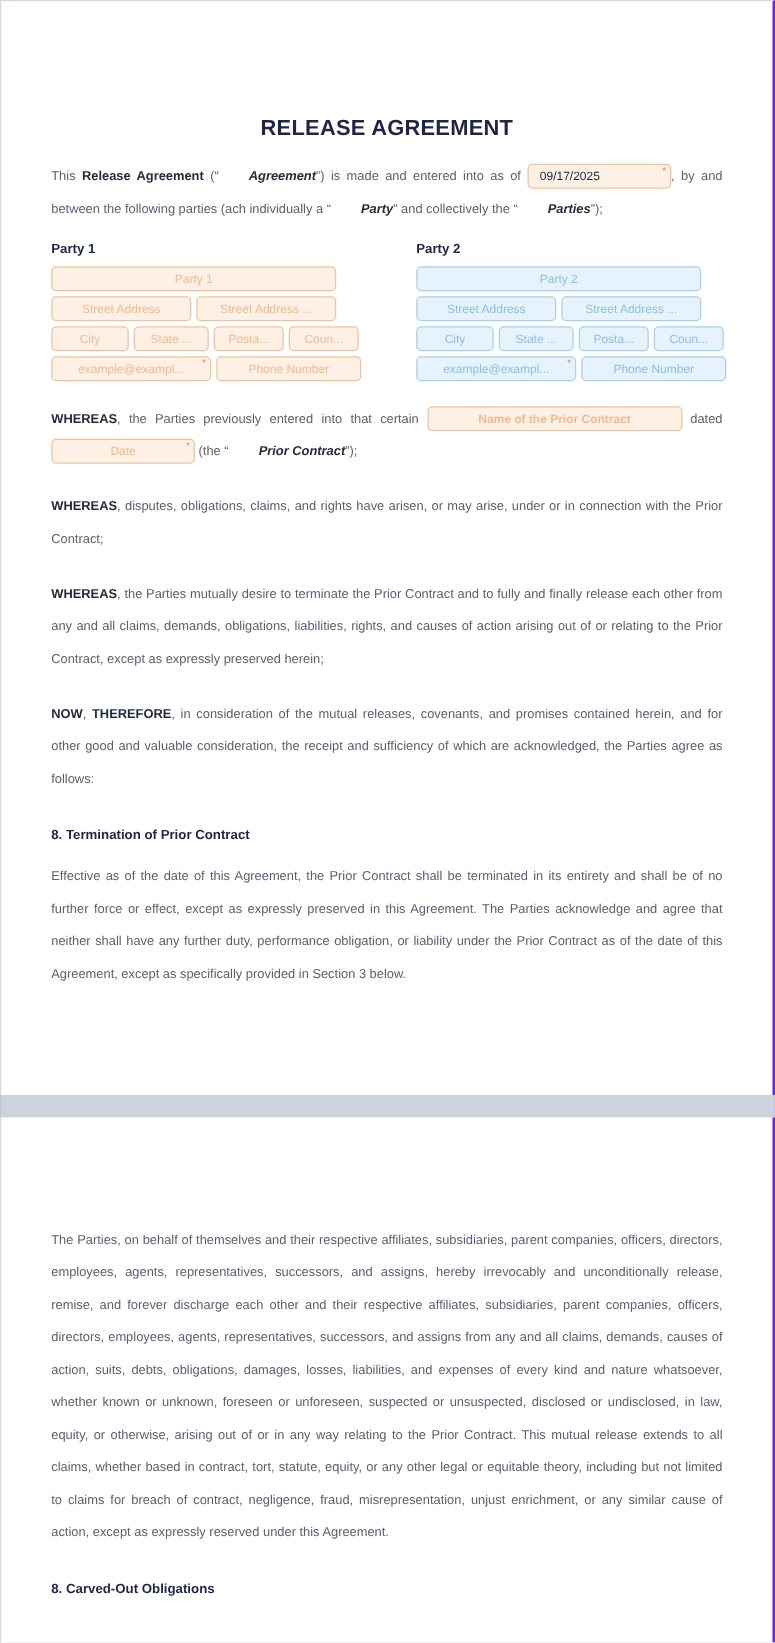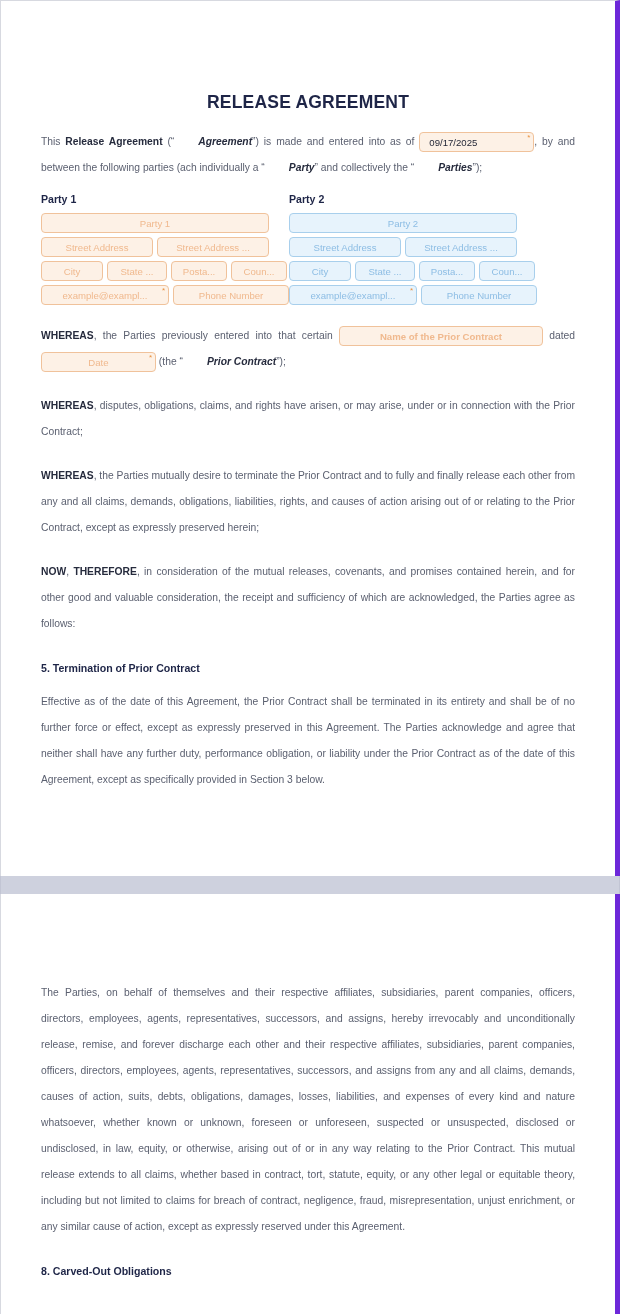--- a/index.html
+++ b/index.html
@@ -16,21 +16,21 @@
     width: 620px;
     min-height: 1314px;
     background: #e9eaee;
     position: relative;
     overflow: hidden;
   }
   .page {
     background: #ffffff;
     width: 620px;
     border-left: 1px solid #d7d9e0;
-    border-right: 5px solid #6d28d9;
+    border-right: 2px solid #6d28d9;
     position: relative;
   }
   .page-1 { height: 876px; padding: 0 40px; border-top: 1px solid #d7d9e0; }
   .page-gap {
     height: 18px;
     width: 620px;
     background: #ced1de;
     border-left: 1px solid #c2c5d4;
     border-right: 1px solid #c2c5d4;
   }
@@ -110,20 +110,21 @@
     background: #e7f3fc;
     border: 1px solid #a8cfec;
     color: #8dbde4;
   }
 
   .inline-field { height: 20px; }
 
   
   .parties {
     display: flex;
+    gap: 44px;
     padding-top: 12px;
   }
   .party-col { width: 248px; }
   .party-label {
     font-size: 10.6px;
     font-weight: bold;
     color: #1e2547;
     margin-bottom: 8px;
   }
   .field-row {
@@ -254,21 +255,21 @@
     <div class="spacer-18"></div>
 
     <p class="para"><b>WHEREAS</b><span>, the Parties mutually desire to terminate the Prior Contract and to fully and finally release each other from any and all claims, demands, obligations, liabilities, rights, and causes of action arising out of or relating to the Prior Contract, except as expressly preserved herein;</span></p>
 
     <div class="spacer-18"></div>
 
     <p class="para"><b>NOW</b><span>, </span><b>THEREFORE</b><span>, in consideration of the mutual releases, covenants, and promises contained herein, and for other good and valuable consideration, the receipt and sufficiency of which are acknowledged, the Parties agree as follows:</span></p>
 
     <div class="spacer-18"></div>
 
-    <h2 class="sec-head">5. Termination of Prior Contract</h2>
+    <h2 class="sec-head">8. Termination of Prior Contract</h2>
     <div class="spacer-8"></div>
     <p class="para">Effective as of the date of this Agreement, the Prior Contract shall be terminated in its entirety and shall be of no further force or effect, except as expressly preserved in this Agreement. The Parties acknowledge and agree that neither shall have any further duty, performance obligation, or liability under the Prior Contract as of the date of this Agreement, except as specifically provided in Section 3 below.</p>
 
   </div>
 
   <div class="page-gap"></div>
 
   <div class="page page-2">
     <div class="page2-top"></div>
 

